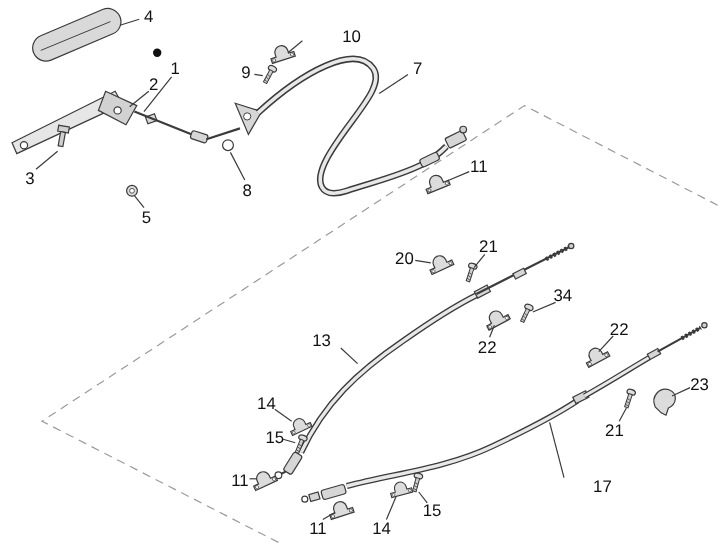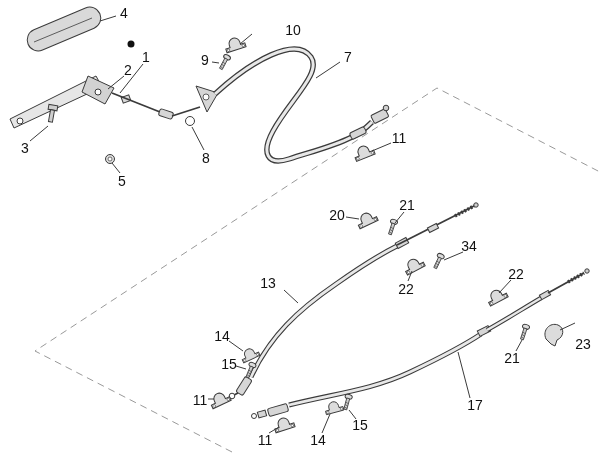--- a/index.html
+++ b/index.html
@@ -179,24 +179,24 @@
   <div class="callout" style="left:205px;top:60px;">9</div>
   <div class="callout" style="left:258px;top:30px;margin-left:35px;">10</div>
   <div class="callout" style="left:348px;top:57px;">7</div>
   <div class="callout" style="left:206px;top:158px;">8</div>
   <div class="callout" style="left:399px;top:138px;">11</div>
   <div class="callout" style="left:337px;top:215px;">20</div>
   <div class="callout" style="left:407px;top:205px;">21</div>
   <div class="callout" style="left:406px;top:289px;">22</div>
   <div class="callout" style="left:469px;top:246px;">34</div>
   <div class="callout" style="left:516px;top:274px;">22</div>
-  <div class="callout" style="left:583px;top:320px;margin-top:24px;">23</div>
+  <div class="callout" style="left:583px;top:320px;">23</div>
   <div class="callout" style="left:512px;top:358px;">21</div>
   <div class="callout" style="left:268px;top:283px;">13</div>
   <div class="callout" style="left:222px;top:336px;">14</div>
   <div class="callout" style="left:229px;top:364px;">15</div>
   <div class="callout" style="left:200px;top:400px;">11</div>
   <div class="callout" style="left:265px;top:440px;">11</div>
   <div class="callout" style="left:318px;top:440px;">14</div>
   <div class="callout" style="left:360px;top:425px;">15</div>
-  <div class="callout" style="left:475px;top:405px;">17</div>
+  <div class="callout" style="left:502px;top:405px;">17</div>
 
 </div>
 
 </body></html>

